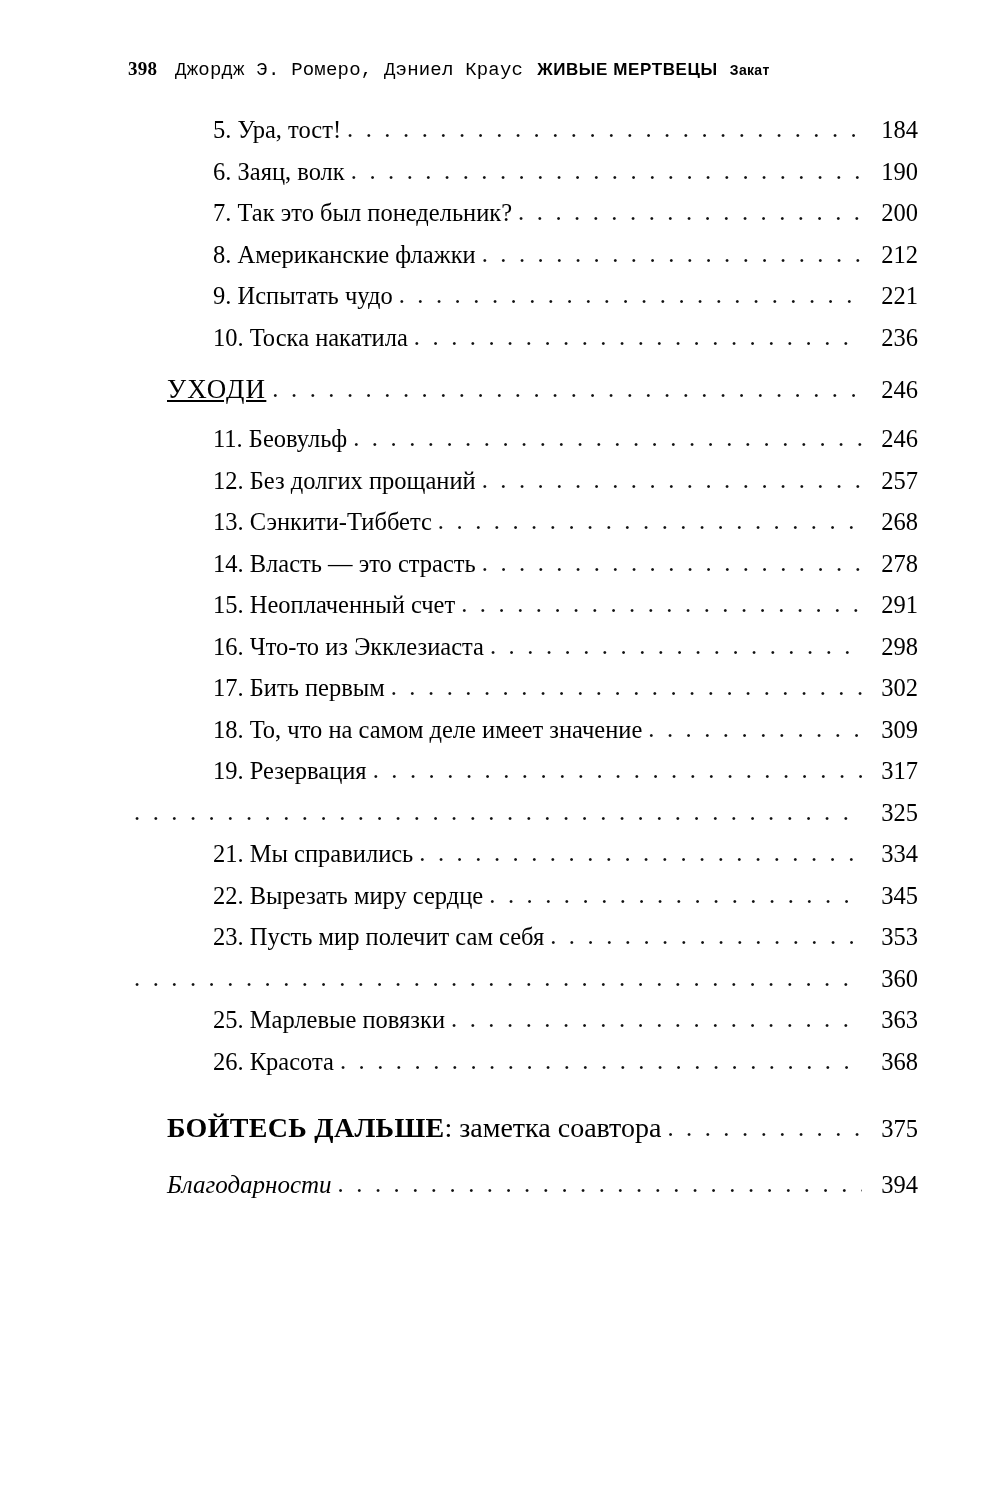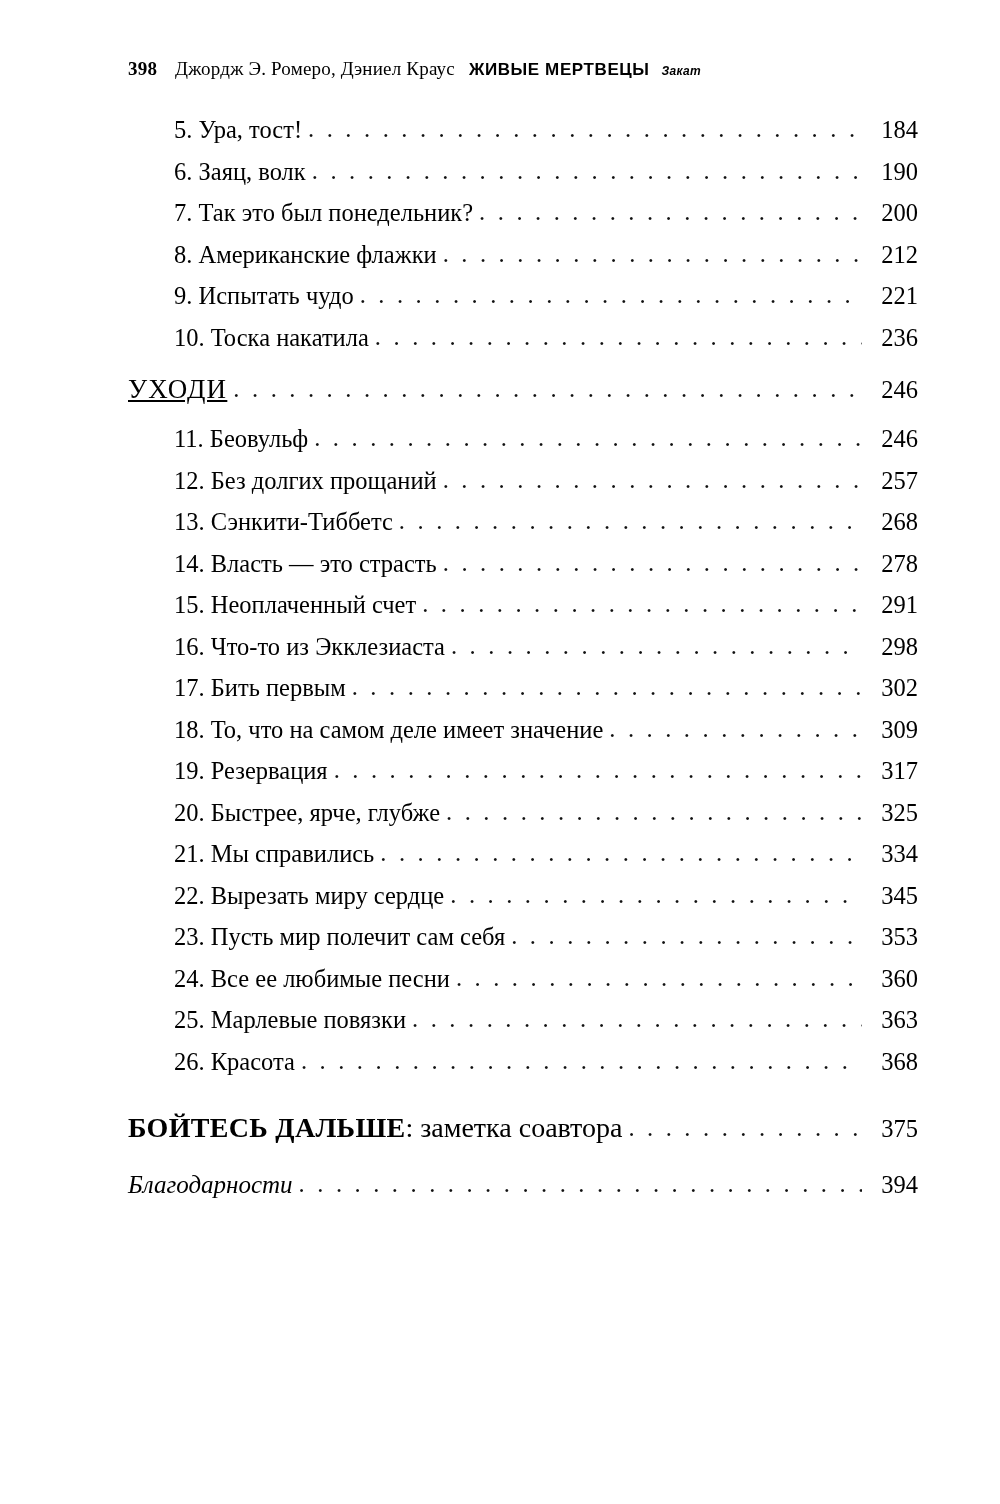--- a/index.html
+++ b/index.html
@@ -33,59 +33,59 @@
     white-space: nowrap;
   }
   .runhead .folio {
     font-family: "Liberation Serif", serif;
     font-size: 19px;
     font-weight: bold;
     letter-spacing: 0.2px;
     margin-right: 18px;
   }
   .runhead .authors {
-    font-family: Liberation Serif, serif;
+    font-family: Liberation Mono, monospace;
     font-size: 19px;
     letter-spacing: 0.2px;
     margin-right: 14px;
     text-align: right;
   }
   .runhead .booktitle {
     font-family: "Liberation Sans", sans-serif;
     font-size: 17px;
     font-weight: bold;
     letter-spacing: 0.6px;
     margin-right: 12px;
   }
   .runhead .subtitle {
     font-family: "Liberation Sans", sans-serif;
-    font-size: 12px;
+    font-size: 14px;
     font-weight: bold;
     letter-spacing: 0.3px;
-    font-style: italic;
   }
 
   
   .toc {
     position: absolute;
     left: 128px;
     top: 118px;
     width: 790px;
   }
   .toc-row {
     display: flex;
     align-items: baseline;
     width: 100%;
     font-size: 24.5px;
     line-height: 1.0;
     margin-bottom: 17px;
   }
   .toc-row .label {
     white-space: nowrap;
     flex: 0 0 auto;
+    margin-left: 39px;
   }
   .toc-row .leader {
     flex: 1 1 auto;
     overflow: hidden;
     white-space: nowrap;
     margin: 0 4px 0 6px;
     position: relative;
     top: -1px;
     font-size: 24.5px;
     letter-spacing: 3.2px;
@@ -219,41 +219,39 @@
         <span class="label">18. То, что на самом деле имеет значение</span>
         <span class="leader">. . . . . . . . . . . . . . . . . . . . . . . . . . . . . . . . . . . . . . . . . . . . . . . . . . . . . . . . . . . . . . . . . . . . . . . . . . . . . . . . . . . . . . . . .</span>
         <span class="page-no">309</span>
       </div>
       <div class="toc-row lvl-chapter">
         <span class="label">19. Резервация</span>
         <span class="leader">. . . . . . . . . . . . . . . . . . . . . . . . . . . . . . . . . . . . . . . . . . . . . . . . . . . . . . . . . . . . . . . . . . . . . . . . . . . . . . . . . . . . . . . . .</span>
         <span class="page-no">317</span>
       </div>
       <div class="toc-row lvl-chapter">
-        <span class="label">20. Быстрее, ярче, глубже</span>
         <span class="leader">. . . . . . . . . . . . . . . . . . . . . . . . . . . . . . . . . . . . . . . . . . . . . . . . . . . . . . . . . . . . . . . . . . . . . . . . . . . . . . . . . . . . . . . . .</span>
         <span class="page-no">325</span>
       </div>
       <div class="toc-row lvl-chapter">
         <span class="label">21. Мы справились</span>
         <span class="leader">. . . . . . . . . . . . . . . . . . . . . . . . . . . . . . . . . . . . . . . . . . . . . . . . . . . . . . . . . . . . . . . . . . . . . . . . . . . . . . . . . . . . . . . . .</span>
         <span class="page-no">334</span>
       </div>
       <div class="toc-row lvl-chapter">
         <span class="label">22. Вырезать миру сердце</span>
         <span class="leader">. . . . . . . . . . . . . . . . . . . . . . . . . . . . . . . . . . . . . . . . . . . . . . . . . . . . . . . . . . . . . . . . . . . . . . . . . . . . . . . . . . . . . . . . .</span>
         <span class="page-no">345</span>
       </div>
       <div class="toc-row lvl-chapter">
         <span class="label">23. Пусть мир полечит сам себя</span>
         <span class="leader">. . . . . . . . . . . . . . . . . . . . . . . . . . . . . . . . . . . . . . . . . . . . . . . . . . . . . . . . . . . . . . . . . . . . . . . . . . . . . . . . . . . . . . . . .</span>
         <span class="page-no">353</span>
       </div>
       <div class="toc-row lvl-chapter">
-        <span class="label">24. Все ее любимые песни</span>
         <span class="leader">. . . . . . . . . . . . . . . . . . . . . . . . . . . . . . . . . . . . . . . . . . . . . . . . . . . . . . . . . . . . . . . . . . . . . . . . . . . . . . . . . . . . . . . . .</span>
         <span class="page-no">360</span>
       </div>
       <div class="toc-row lvl-chapter">
         <span class="label">25. Марлевые повязки</span>
         <span class="leader">. . . . . . . . . . . . . . . . . . . . . . . . . . . . . . . . . . . . . . . . . . . . . . . . . . . . . . . . . . . . . . . . . . . . . . . . . . . . . . . . . . . . . . . . .</span>
         <span class="page-no">363</span>
       </div>
       <div class="toc-row lvl-chapter">
         <span class="label">26. Красота</span>

